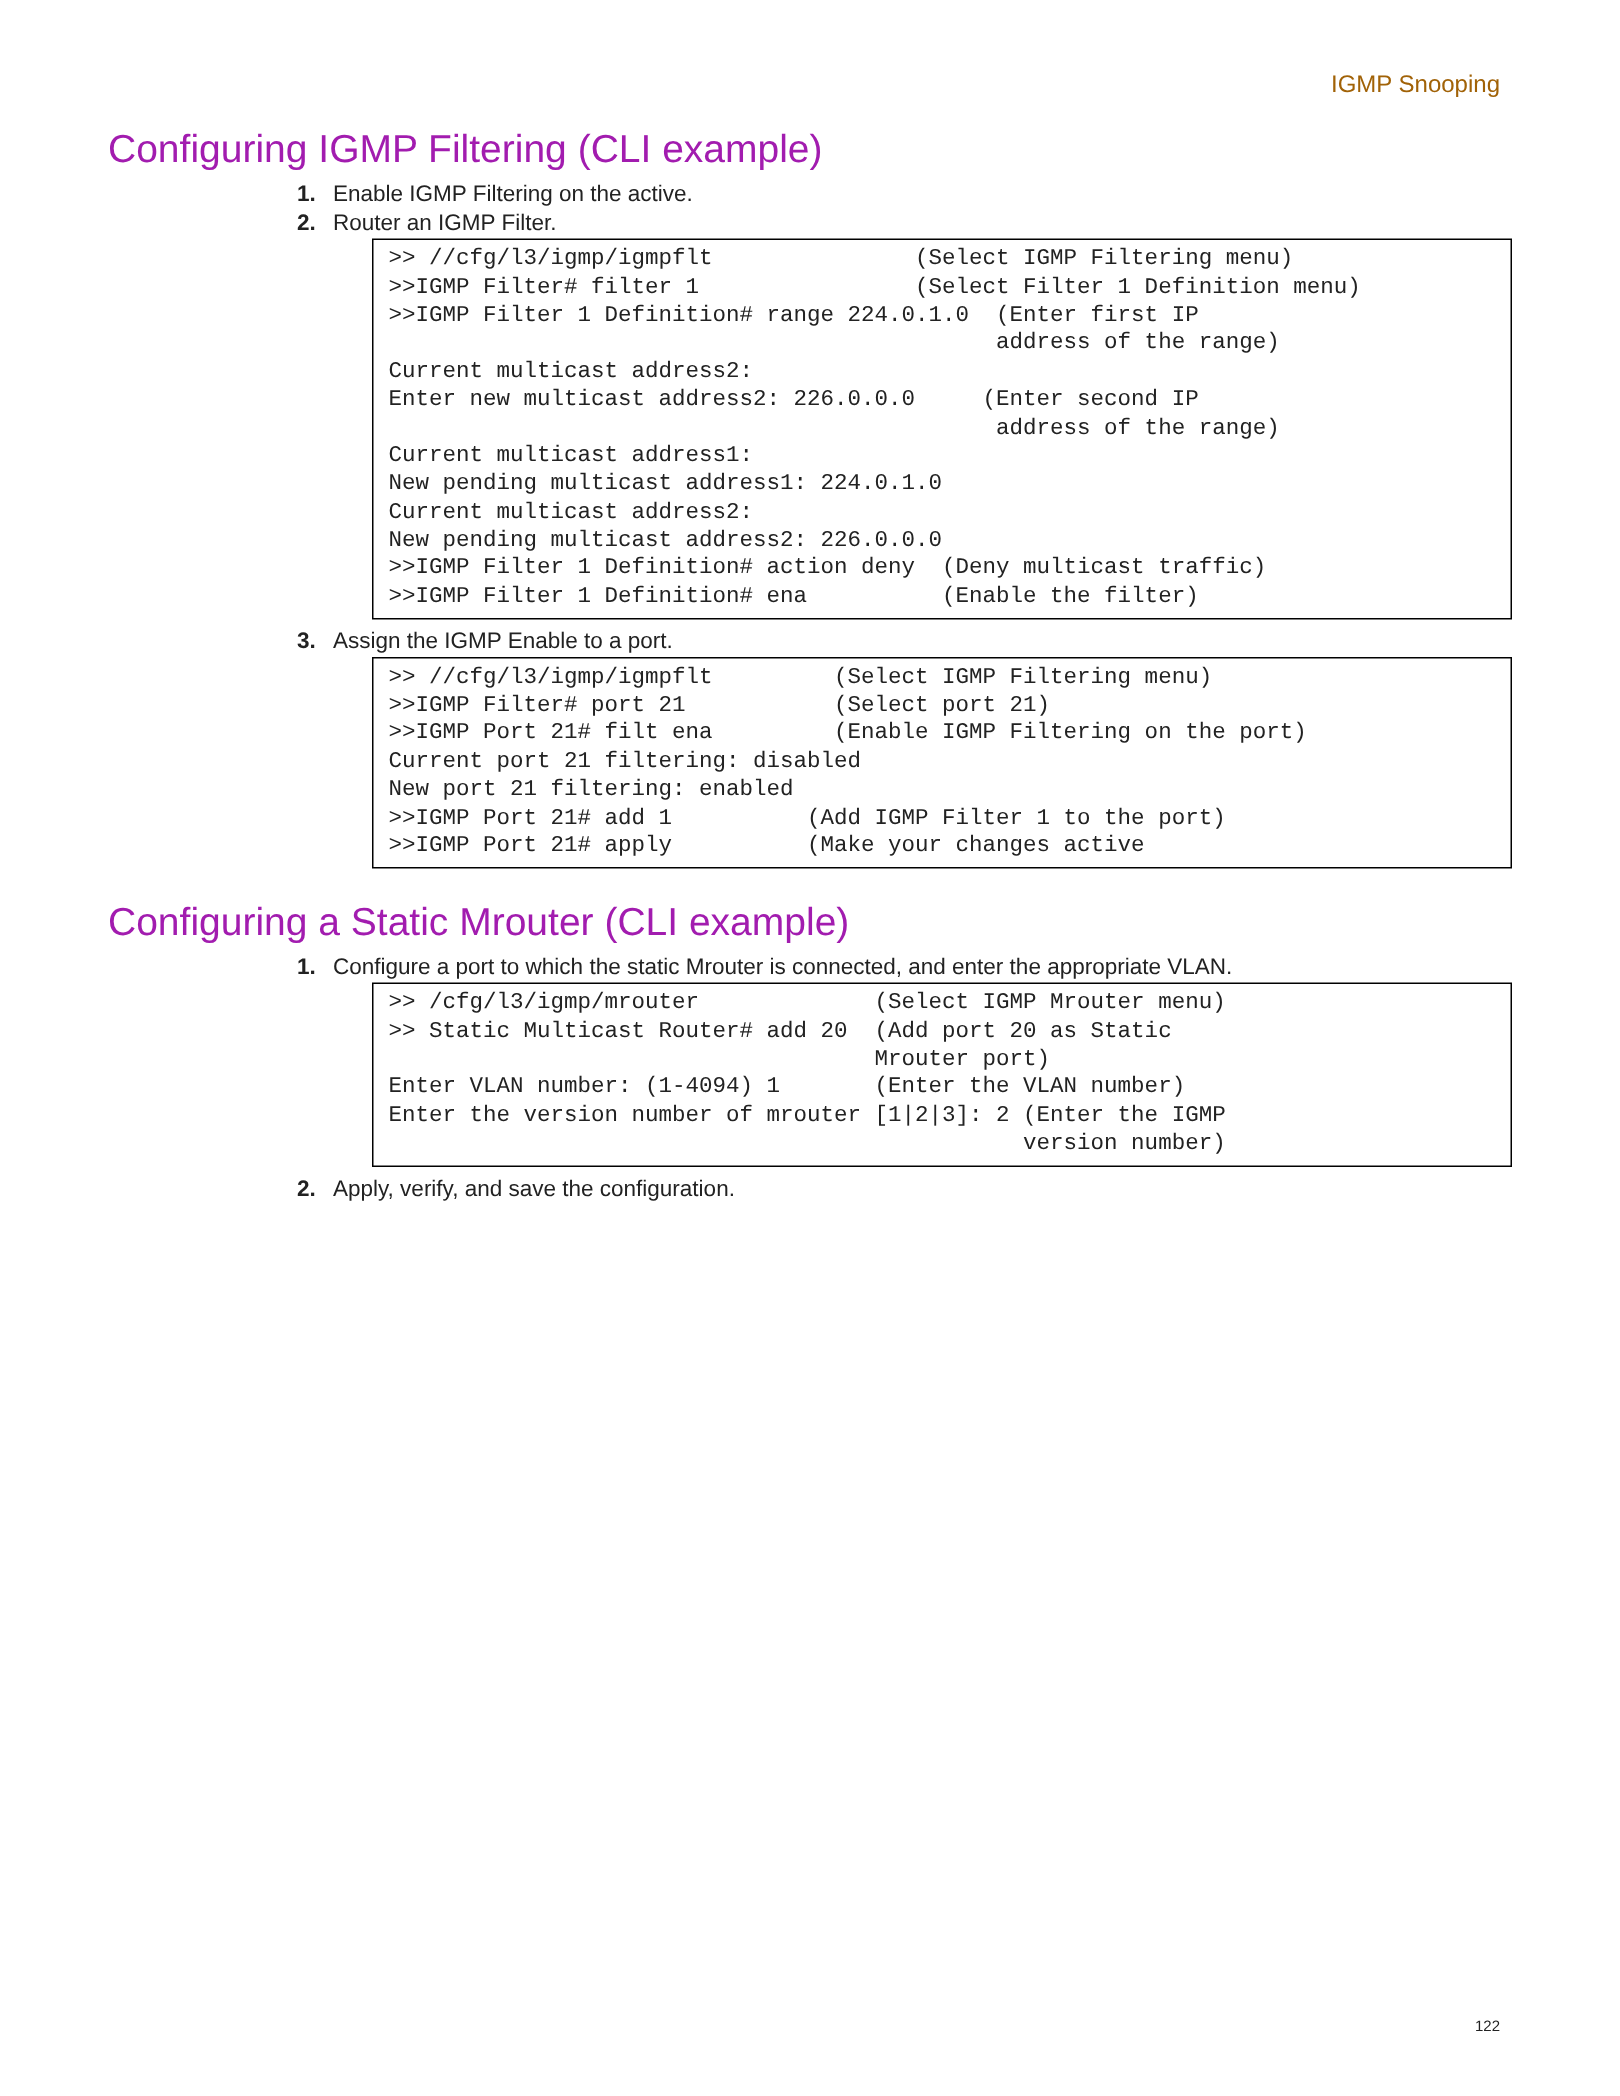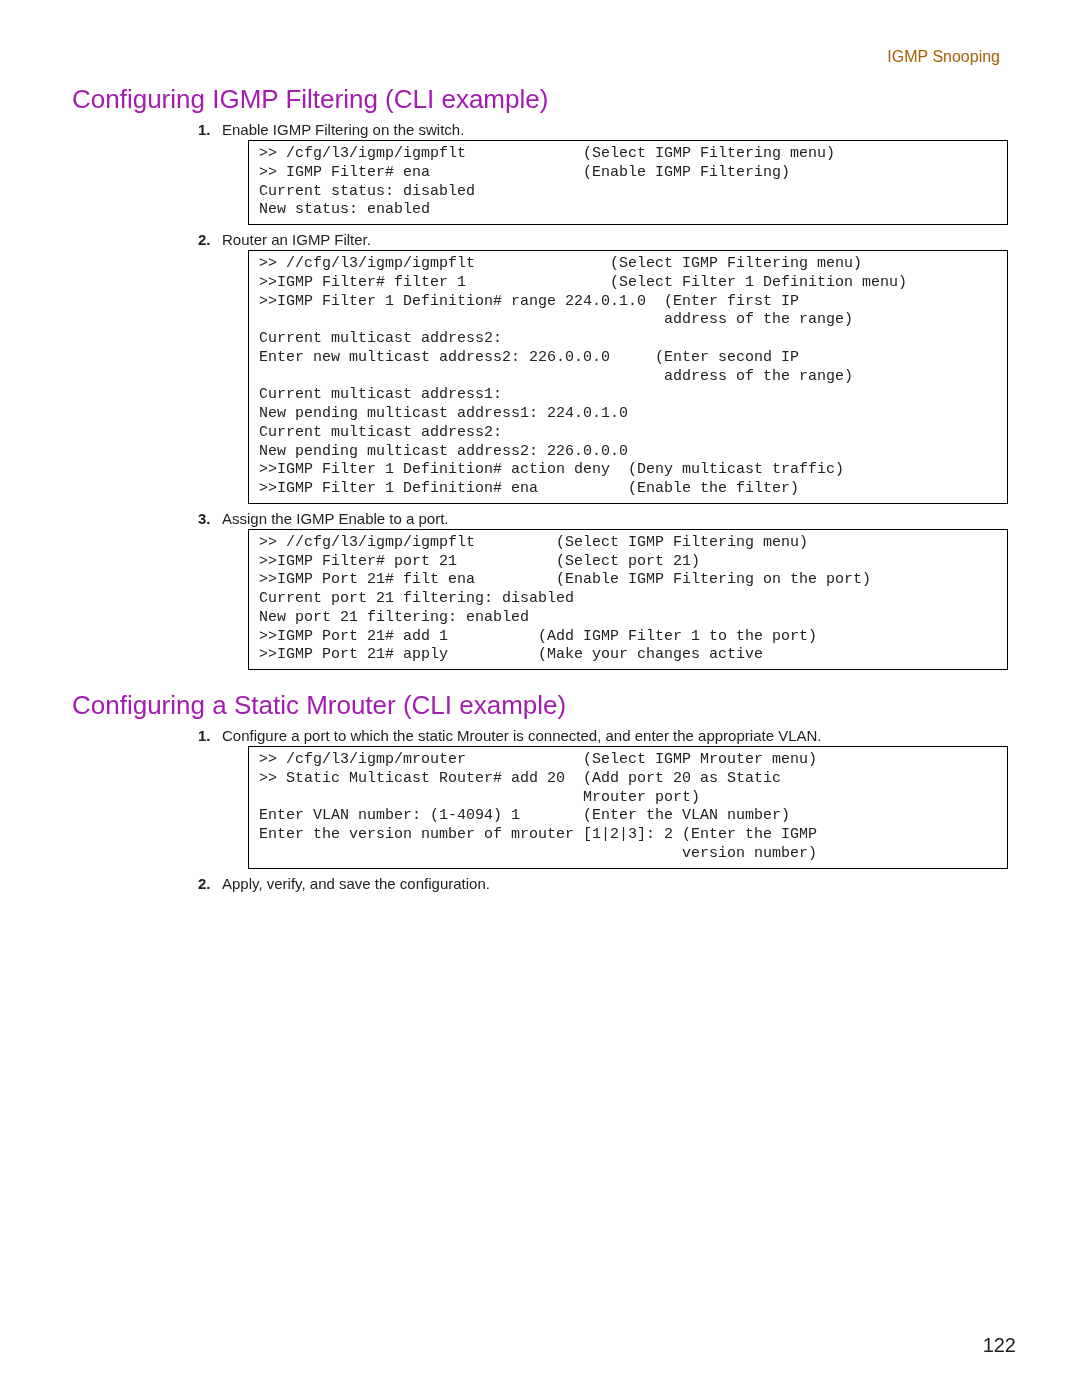--- a/index.html
+++ b/index.html
@@ -49,39 +49,35 @@
     margin: 2px 0 6px 50px;
     padding: 4px 10px;
     font-family: "Courier New", Courier, monospace;
     font-size: 15px;
     line-height: 1.25;
     white-space: pre;
     overflow: hidden;
   }
   .page-num {
     position: absolute;
-    right: 64px;
+    right: 80px;
     bottom: 40px;
-    font-size: 20px;
+    font-size: 10px;
   }
 </style>
 </head>
 <body>
 
 <div class="chapter-label">IGMP Snooping</div>
 
 <h2 class="section">Configuring IGMP Filtering (CLI example)</h2>
 
 <ol>
   <li>
-    <span class="step-text">Enable IGMP Filtering on the switch.</span>
-    <div class="codebox">&gt;&gt; /cfg/l3/igmp/igmpflt             (Select IGMP Filtering menu)
-&gt;&gt; IGMP Filter# ena                 (Enable IGMP Filtering)
-Current status: disabled
-New status: enabled</div>
+    <span class="step-text">Enable IGMP Filtering on the active.</span>
   </li>
   <li>
     <span class="step-text">Router an IGMP Filter.</span>
     <div class="codebox">&gt;&gt; //cfg/l3/igmp/igmpflt               (Select IGMP Filtering menu)
 &gt;&gt;IGMP Filter# filter 1                (Select Filter 1 Definition menu)
 &gt;&gt;IGMP Filter 1 Definition# range 224.0.1.0  (Enter first IP
                                              address of the range)
 Current multicast address2:
 Enter new multicast address2: 226.0.0.0     (Enter second IP
                                              address of the range)

